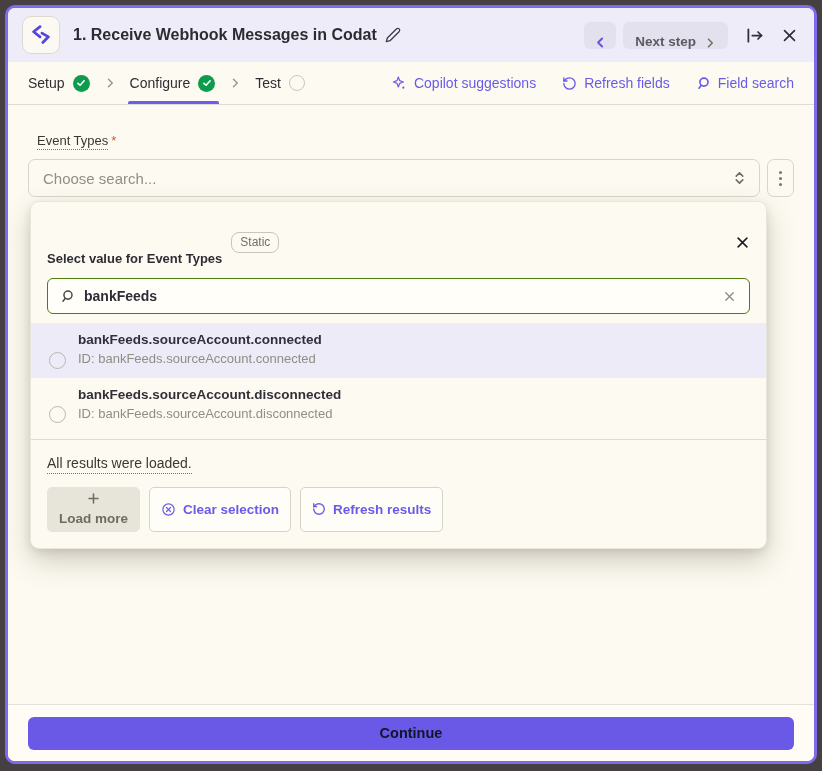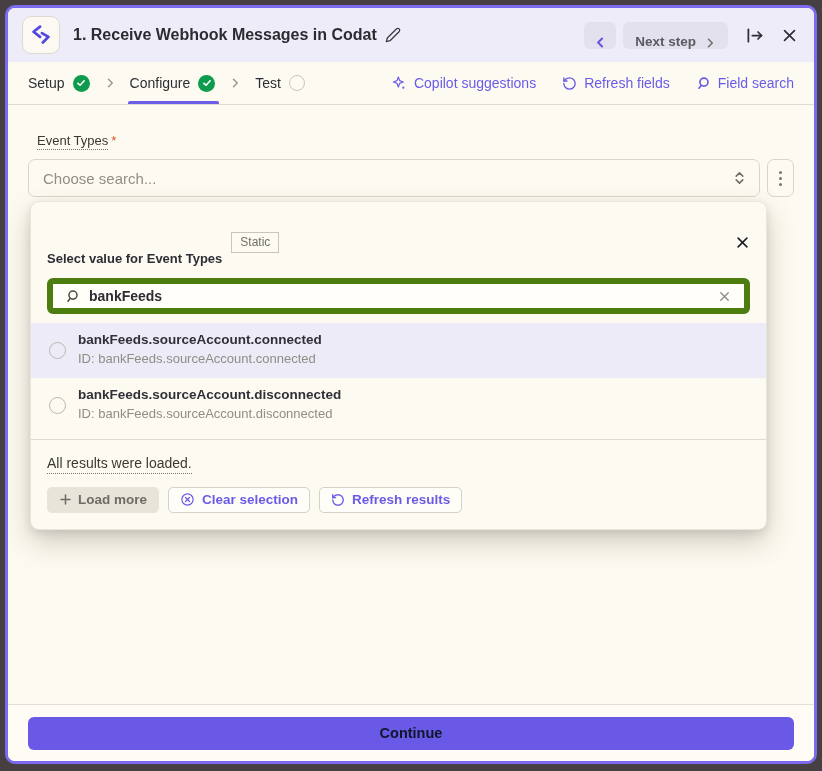--- a/index.html
+++ b/index.html
@@ -154,50 +154,50 @@
   }
   .popup-hdr {
     display: flex; align-items: center;
     padding: 17px 16px 12px;
   }
   .popup-title { font-size: 13px; font-weight: 700; color: #2e2c34; margin-top: 32px; }
   .static-badge {
     margin-left: 9px;
     font-size: 12px; color: #716f66;
     border: 1px solid #c8c6bc;
-    border-radius: 0;
+    border-radius: 8px;
     padding: 2px 8px 3px;
     background: transparent;
   }
   .popup-close {
     margin-left: auto;
     background: none; border: none; cursor: pointer;
     display: flex; align-items: center;
     padding: 0;
   }
   .search-wrap {
     margin: 0 16px;
     height: 36px;
-    border: 6px solid #4d7c0f;
+    border: 1px solid #4d7c0f;
     border-radius: 6px;
     background: #fffef9;
     display: flex; align-items: center;
     padding: 0 12px;
     gap: 9px;
   }
   .search-input {
     flex: 1;
     border: none; outline: none; background: transparent;
     font-family: inherit;
     font-size: 14px; font-weight: 600; color: #2e2c34;
   }
   .search-clear { background: none; border: none; cursor: pointer; display: flex; padding: 0; }
   .options { margin-top: 9px; }
   .option {
-    display: flex; align-items: center;
+    display: flex; align-items: flex-end;
     gap: 12px;
     padding: 8px 18px 9px;
     cursor: pointer;
   }
   .option.hl { background: #edebf8; }
   .radio {
     width: 17px; height: 17px;
     border: 1.5px solid #b9b7ae;
     border-radius: 50%;
     background: transparent;
@@ -219,20 +219,21 @@
   .foot-btns { display: flex; gap: 9px; }
   .btn-gray {
     display: flex; align-items: center; gap: 6px;
     background: #e7e4da;
     border: 1px solid #e7e4da;
     border-radius: 5px;
     padding: 4px 11px 5px;
     font-family: inherit;
     font-size: 13.5px; font-weight: 600; color: #6e6c63;
     cursor: pointer;
+    flex-direction: column;
   }
   .btn-outline {
     display: flex; align-items: center; gap: 7px;
     background: #fffdf7;
     border: 1px solid #d5d3c9;
     border-radius: 5px;
     padding: 4px 11px 5px;
     font-family: inherit;
     font-size: 13.5px; font-weight: 700; color: #695be8;
     cursor: pointer;

